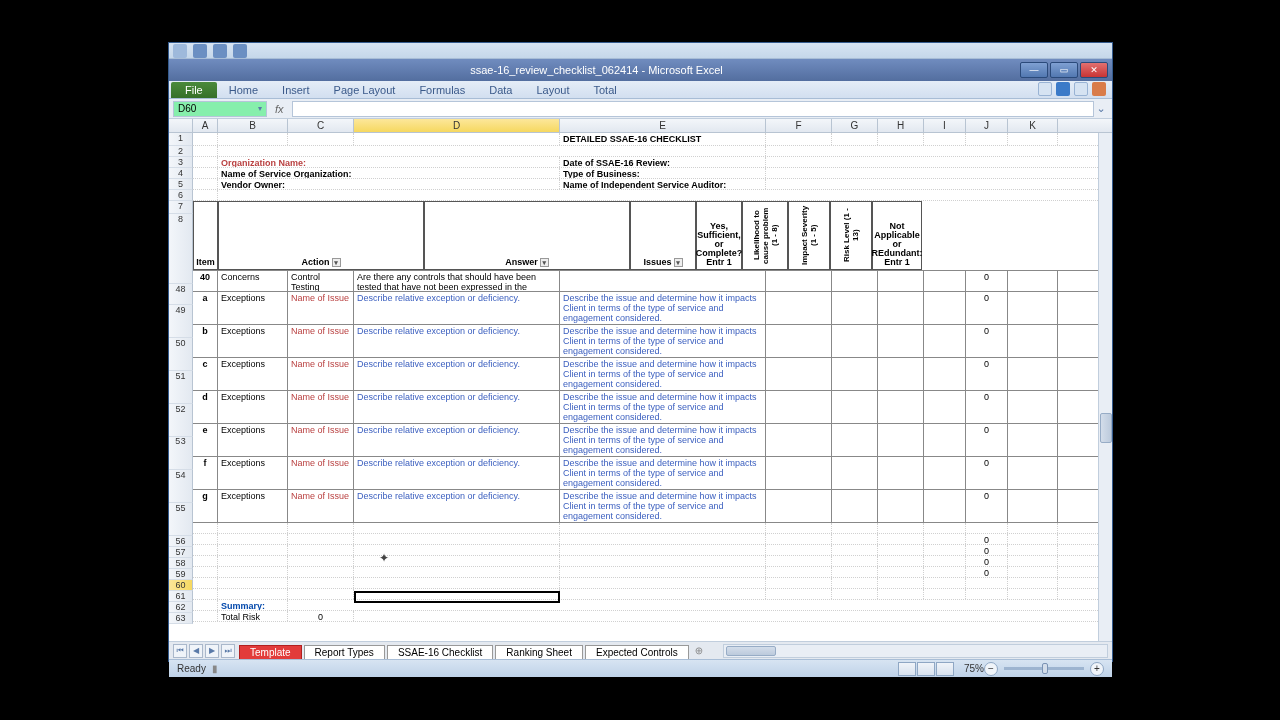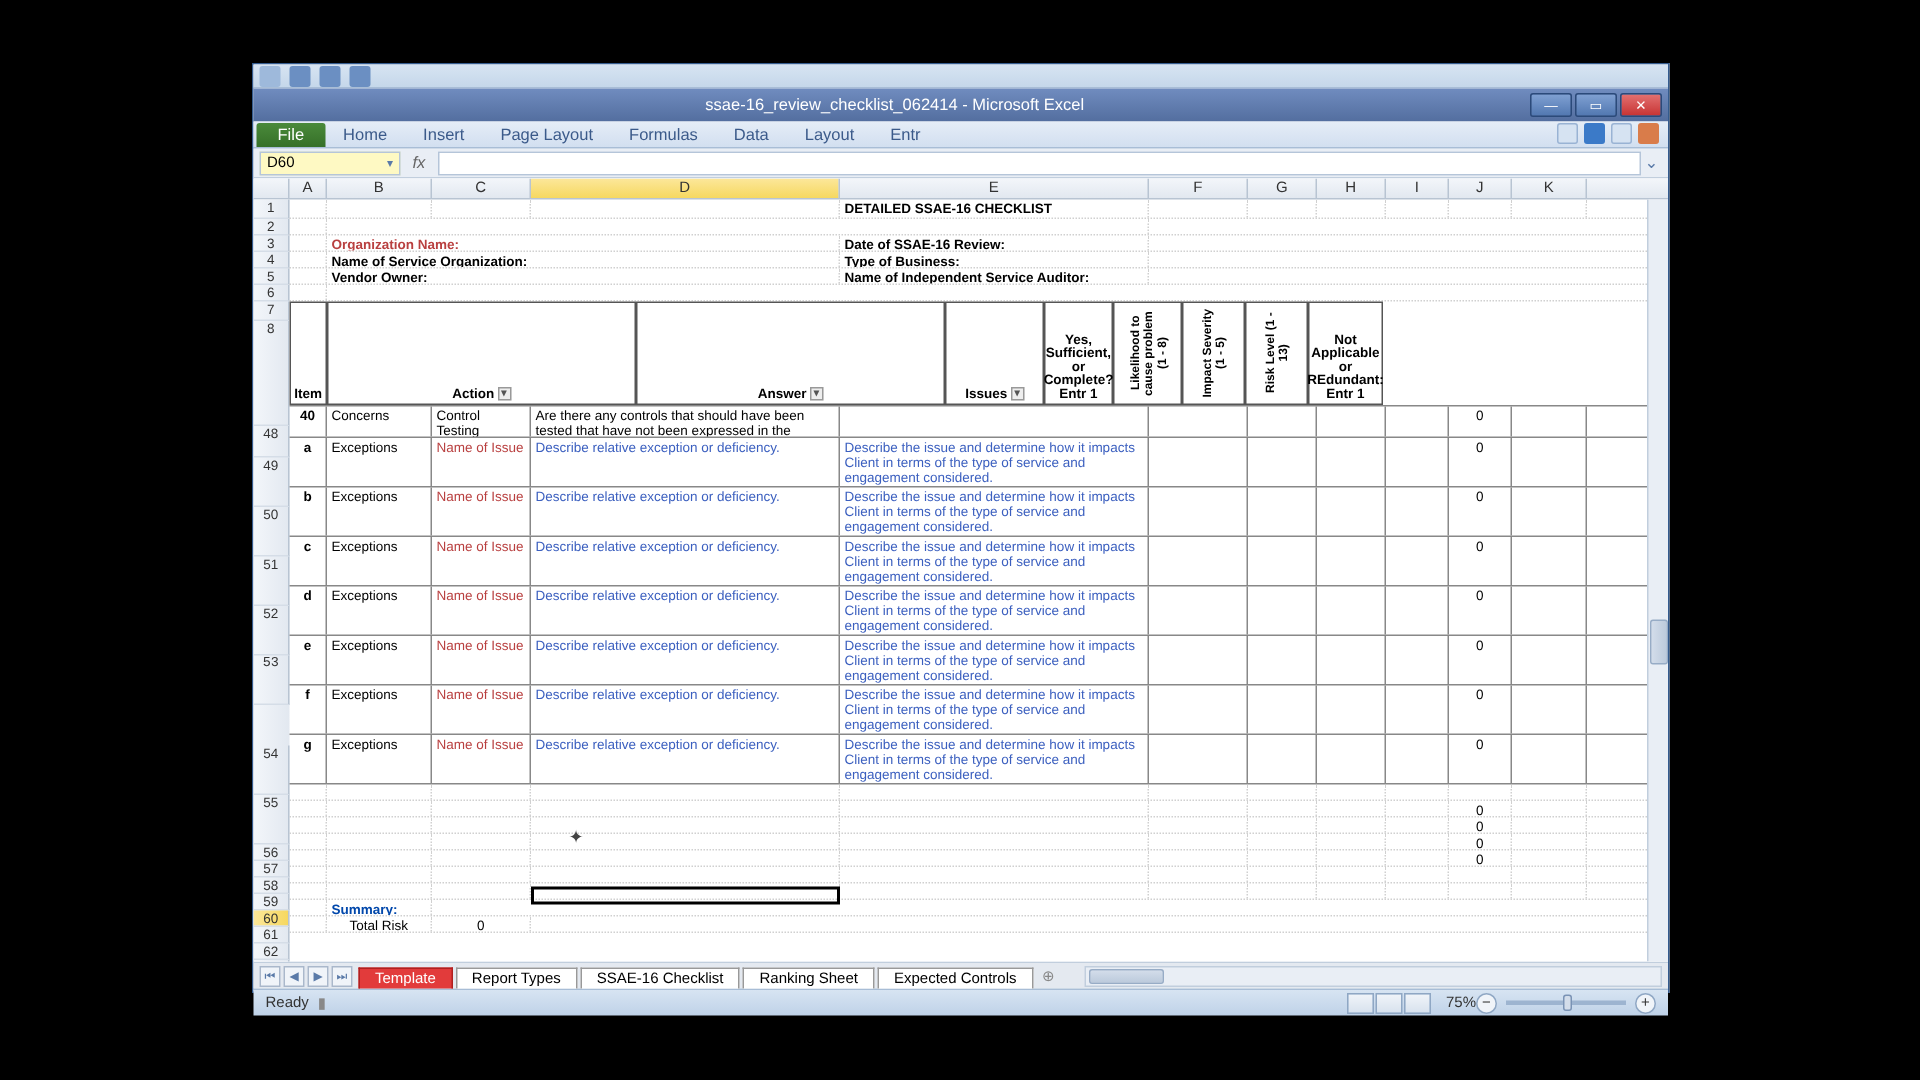--- a/index.html
+++ b/index.html
@@ -14,21 +14,21 @@
 .qat .qi{width:14px;height:14px;background:#9eb9db;border-radius:2px}
 .ribbon{height:18px;background:linear-gradient(#e5edf7,#d2dff0);display:flex;align-items:flex-end;padding-left:0;font-size:11px;border-bottom:1px solid #a8bdd6;position:relative}
 .filetab{background:linear-gradient(#4a8a3b,#367028);color:#fff;padding:2px 14px;border-radius:2px 2px 0 0;margin-left:2px;cursor:pointer}
 .rtab{padding:2px 12px;color:#3b5a8a;cursor:pointer}
 .rhelp{position:absolute;right:6px;top:1px;display:flex;gap:4px}
 .rhelp span{width:14px;height:14px;border-radius:2px;display:inline-block}
 .rhelp .q{background:#3b7ac8}
 .rhelp .mm{background:#d6e3f2;border:1px solid #99b3d4}
 .rhelp .xx{background:#d97c4a}
 .fbar{height:20px;background:#e9eef5;border-bottom:1px solid #c1cedd;display:flex;align-items:center;font-size:11px;padding:0 4px}
-.namebox{width:94px;height:16px;border:1px solid #b5c5d9;background:#fef9c3;padding:0 4px;display:flex;align-items:center;justify-content:space-between;font-size:10px}
+.namebox{width:94px;height:16px;border:1px solid #b5c5d9;background:#86efac;padding:0 4px;display:flex;align-items:center;justify-content:space-between;font-size:10px}
 .namebox .dd{color:#5a7aa8;font-size:8px}
 .fx{margin:0 8px;font-style:italic;color:#666}
 .fxinput{flex:1;height:16px;border:1px solid #b5c5d9;background:#fff}
 .expand{width:14px;text-align:center;color:#5a7aa8;cursor:pointer}
 .sheetwrap{position:relative;height:522px;overflow:hidden;background:#fff}
 .colhdrs{display:flex;height:14px;background:linear-gradient(#f3f6fa,#e2e8f0);border-bottom:1px solid #b8c4d2;font-size:10px;color:#333}
 .corner{width:24px;border-right:1px solid #b8c4d2;background:linear-gradient(#f3f6fa,#e2e8f0)}
 .ch{border-right:1px solid #b8c4d2;text-align:center;line-height:14px}
 .ch.sel{background:linear-gradient(#fce79a,#f6d860)}
 .rowhdrs{position:absolute;left:0;top:14px;width:24px;background:linear-gradient(90deg,#f3f6fa,#e2e8f0);font-size:9px;color:#333}
@@ -86,21 +86,21 @@
   </div>
 
   <div class="ribbon">
     <span class="filetab">File</span>
     <span class="rtab">Home</span>
     <span class="rtab">Insert</span>
     <span class="rtab">Page Layout</span>
     <span class="rtab">Formulas</span>
     <span class="rtab">Data</span>
     <span class="rtab">Layout</span>
-    <span class="rtab">Entr</span>
+    <span class="rtab">Total</span>
     <div class="rhelp">
       <span class="mm"></span>
       <span class="q"></span>
       <span class="mm"></span>
       <span class="xx"></span>
     </div>
   </div>
 
   <div class="fbar">
     <div class="namebox">
@@ -136,21 +136,21 @@
         <div class="rh" style="height: 11px;">5</div>
         <div class="rh" style="height: 11px;">6</div>
         <div class="rh" style="height: 13px;">7</div>
         <div class="rh" style="height: 70px;">8</div>
         <div class="rh" style="height: 21px;">48</div>
         <div class="rh" style="height: 33px;">49</div>
         <div class="rh" style="height: 33px;">50</div>
         <div class="rh" style="height: 33px;">51</div>
         <div class="rh" style="height: 33px;">52</div>
         <div class="rh" style="height: 33px; font-family: Liberation Mono, monospace;">53</div>
-        <div class="rh" style="height: 33px; margin-top: 27px;">54</div>
+        <div class="rh" style="height: 33px;">54</div>
         <div class="rh" style="height: 33px;">55</div>
         <div class="rh" style="height: 11px;">56</div>
         <div class="rh" style="height: 11px;">57</div>
         <div class="rh" style="height: 11px;">58</div>
         <div class="rh" style="height: 11px;">59</div>
         <div class="rh sel" style="height: 11px;">60</div>
         <div class="rh" style="height: 11px;">61</div>
         <div class="rh" style="height: 11px;">62</div>
         <div class="rh" style="height: 11px;">63</div>
       </div>
@@ -427,21 +427,21 @@
             <div class="c wK"></div>
           </div>
         </div>
 
       <div class="r" style="height:11px">
           <div class="c" style="width:25px"></div>
           <div class="c wB bold darkblue">Summary:</div>
         </div>
       <div class="r" style="height:11px">
           <div class="c" style="width:25px"></div>
-          <div class="c wB" style="text-align:center">Total Risk</div>
+          <div class="c wB" style="text-align:left">Total Risk</div>
           <div class="c wC center">0</div>
         </div>
 
       <div class="selbox" style="left:161px;top:458px;width:206px;height:12px"></div>
       <div class="cursor-plus" style="left:186px;top:418px">✦</div>
     </div>
 
     <div class="vscroll">
         <div class="thumb"></div>
       </div>

